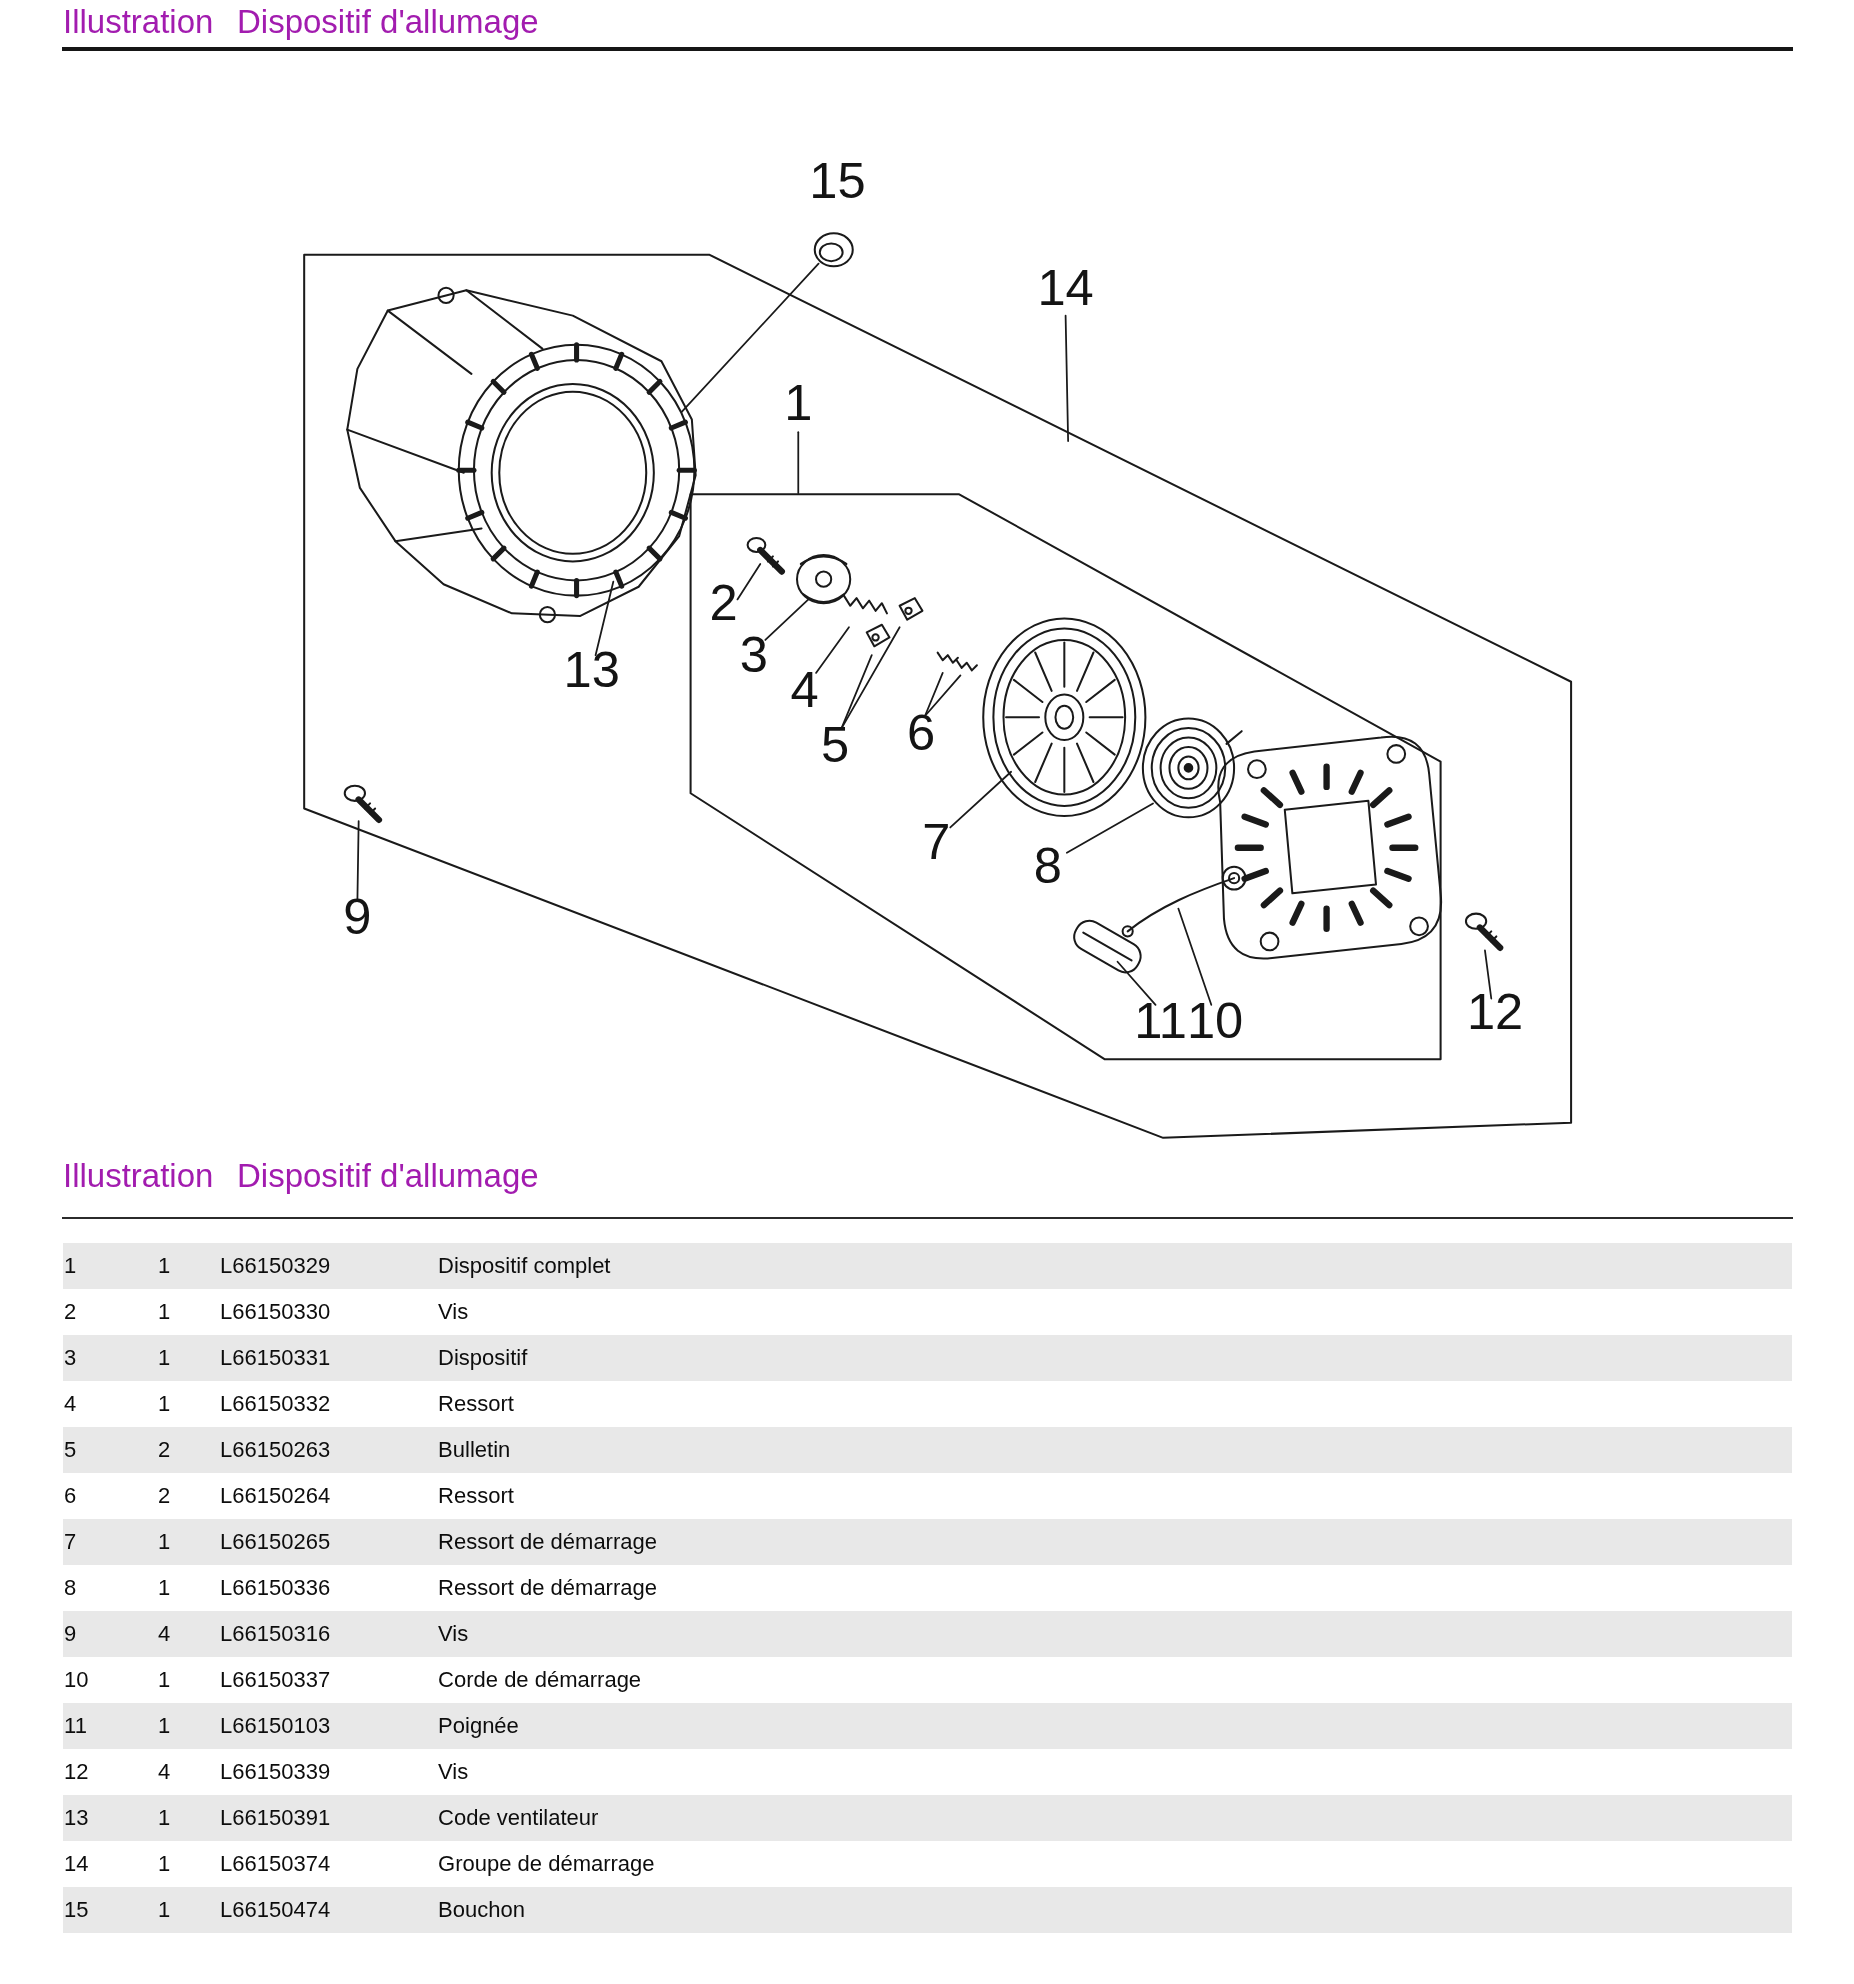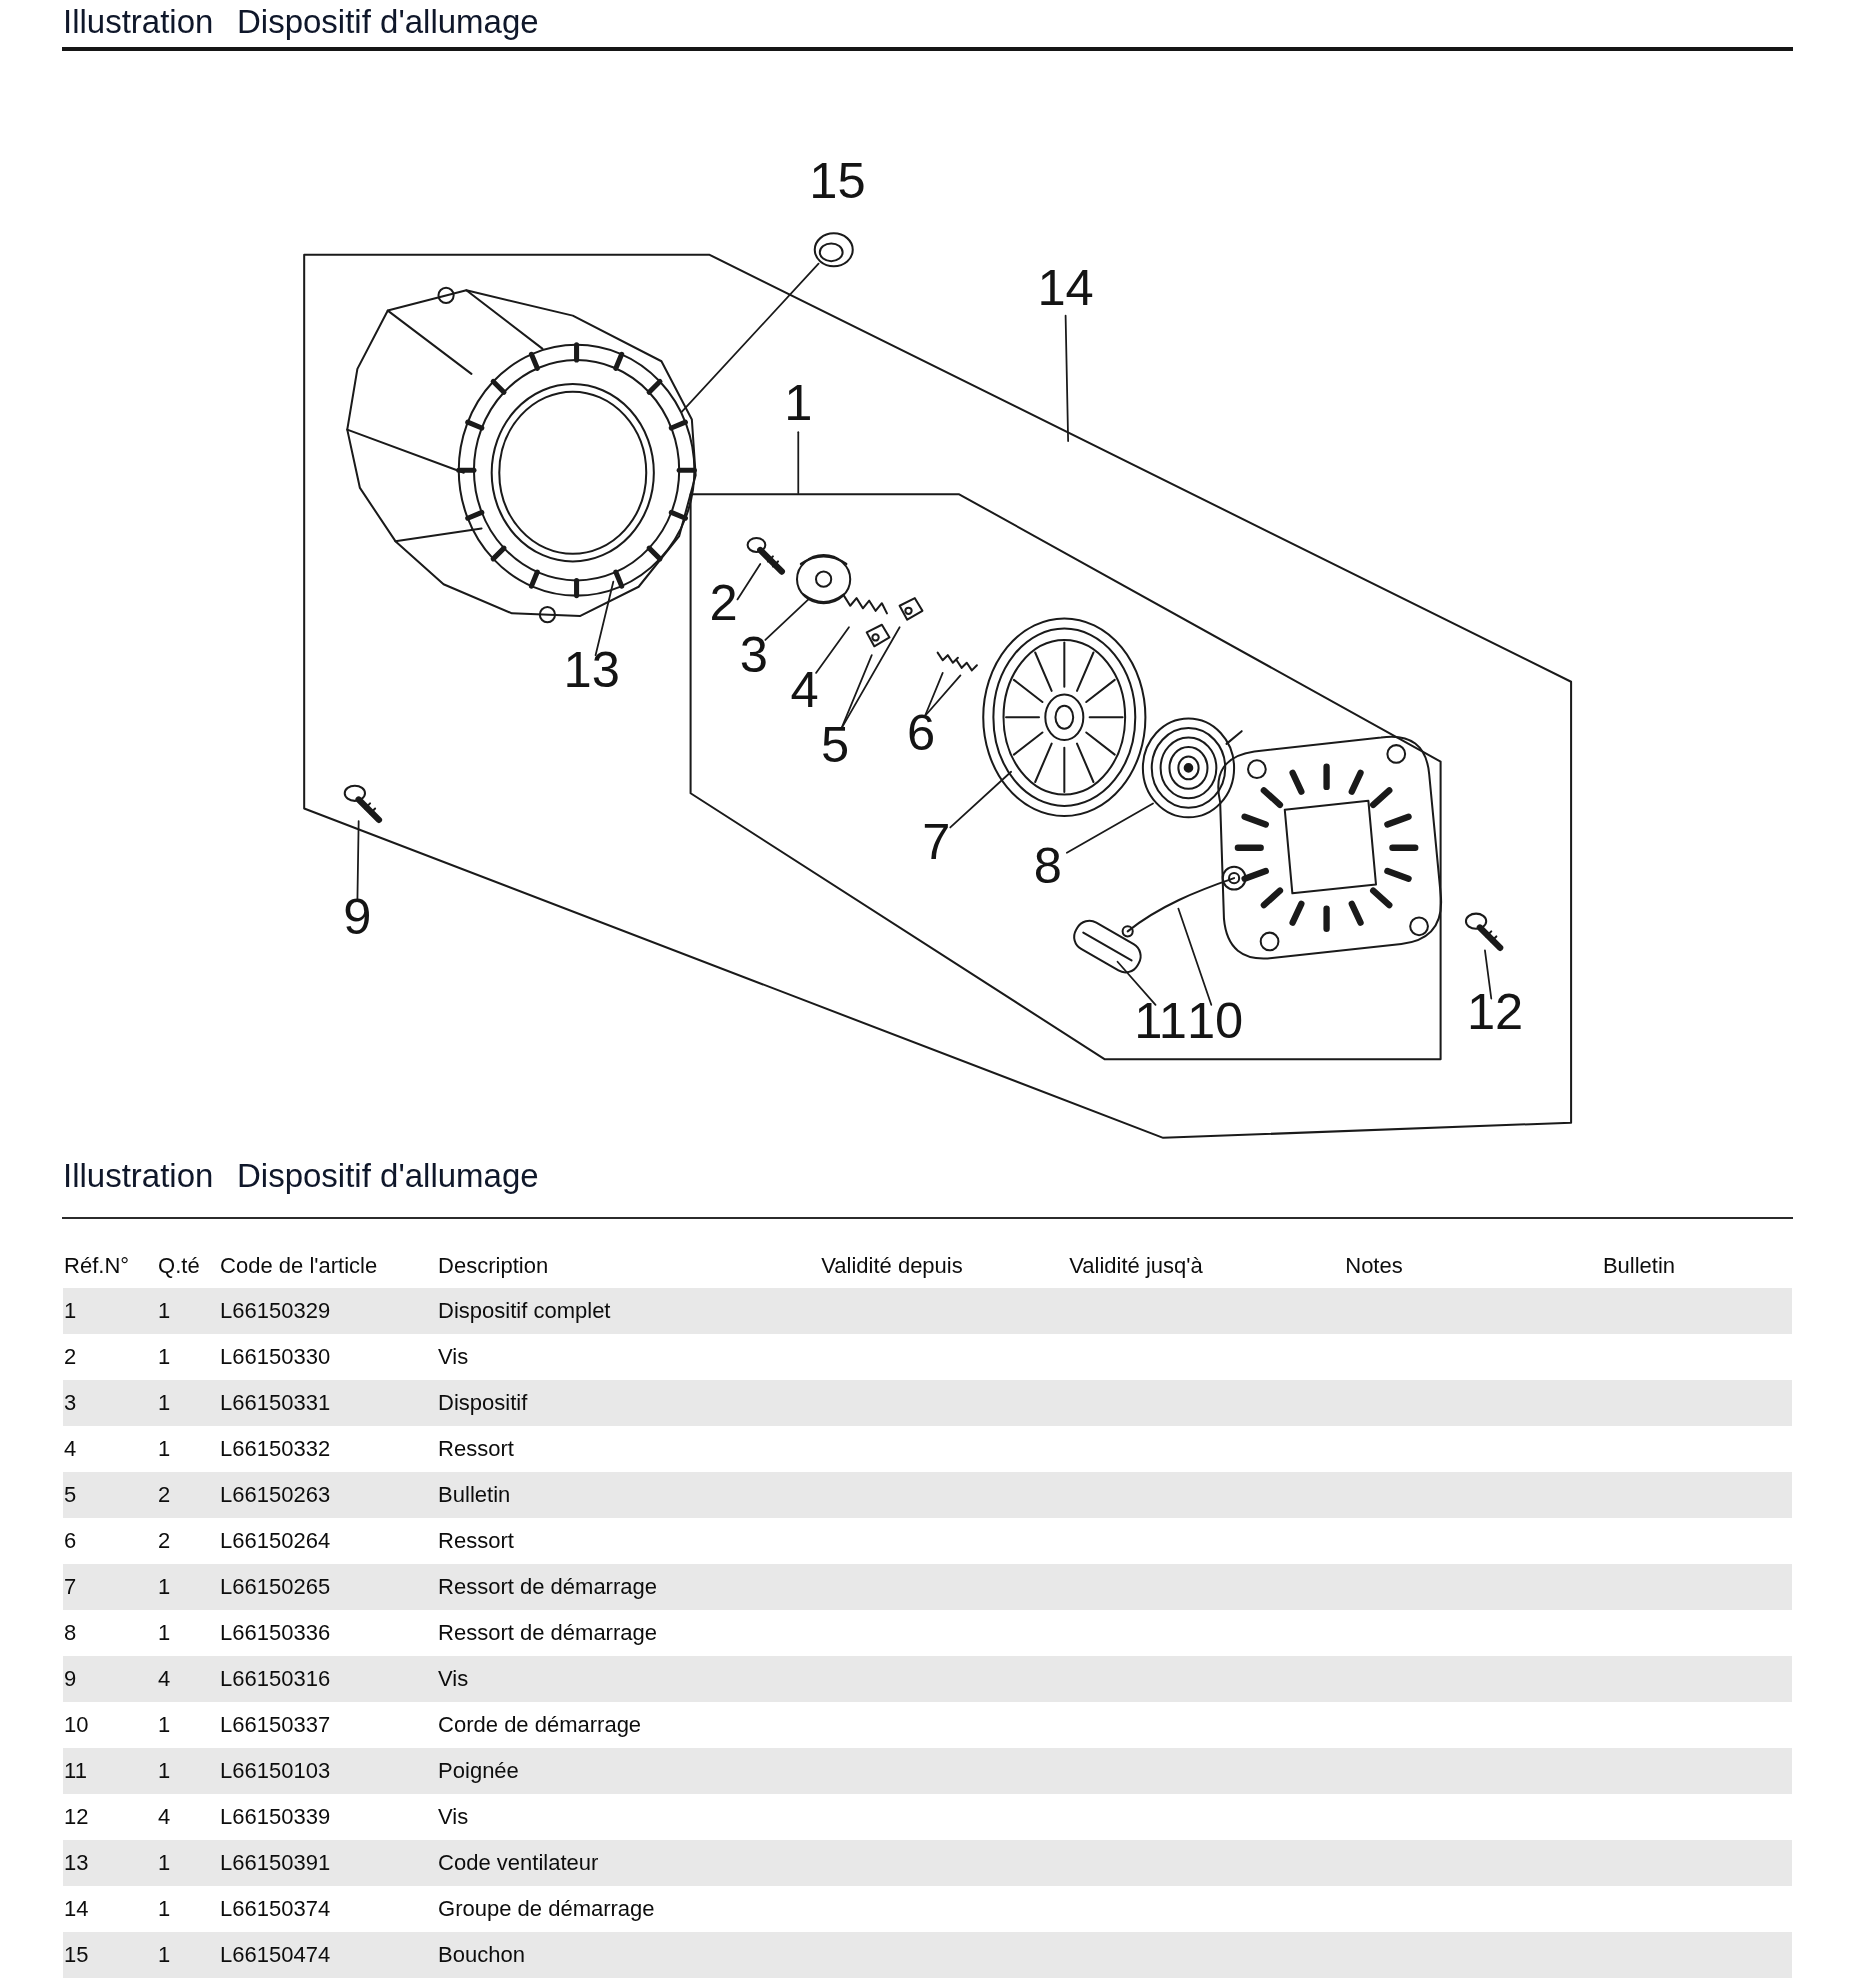--- a/index.html
+++ b/index.html
@@ -1,20 +1,20 @@
 <!DOCTYPE html>
 <html style="font-size:9px"><head>
 <meta charset="utf-8">
 <style>
   * { margin:0; padding:0; box-sizing:border-box; }
   html,body { background:#ffffff; }
   body { font-family:"Liberation Sans", sans-serif; color:#111; }
   .page { position:relative; width:1855px; height:1985px; background:#fff; overflow:hidden; }
 
-  .title { position:absolute; left:63px; font-size:33px; font-weight:400; color:#0f172a; white-space:nowrap; }
+  .title { position:absolute; left:63px; font-size:33px; font-weight:400; color:#a21caf; white-space:nowrap; }
   .title .gap { display:inline-block; width:23.6px; }
   #top-title { top:3.4px; }
   .rule-top { position:absolute; left:62px; top:47px; width:1731px; height:3.9px; background:#161616; }
 
   .diagram { position:absolute; left:0; top:118px; width:1855px; height:1049px; }
   svg text { font-family:"Liberation Sans", sans-serif; font-size:40px; text-anchor:middle; fill:#141414; stroke:none; }
 
   #section-title { top:1157px; }
   .rule-2 { position:absolute; left:62px; top:1217px; width:1731px; height:1.7px; background:#2b2b2b; }
 
@@ -233,30 +233,20 @@
         <text x="841" y="248">14</text>
         <text x="661" y="163">15</text>
       </g>
     </svg>
   </div>
 
   <h1 class="title" id="section-title"><span>Illustration</span><span class="gap"></span><span>Dispositif d'allumage</span></h1>
   <div class="rule-2"></div>
 
   <div class="table">
-    <div class="thead">
-      <div class="cell">Réf.N°</div>
-      <div class="cell">Q.té</div>
-      <div class="cell">Code de l'article</div>
-      <div class="cell">Description</div>
-      <div class="cell center">Validité depuis</div>
-      <div class="cell center">Validité jusq'à</div>
-      <div class="cell center">Notes</div>
-      <div class="cell center">Bulletin</div>
-    </div>
     <div>
         <div class="trow alt">
     <div class="cell">1</div>
     <div class="cell">1</div>
     <div class="cell">L66150329</div>
     <div class="cell">Dispositif complet</div>
     <div class="cell center"></div>
     <div class="cell center"></div>
     <div class="cell center"></div>
     <div class="cell center"></div>

